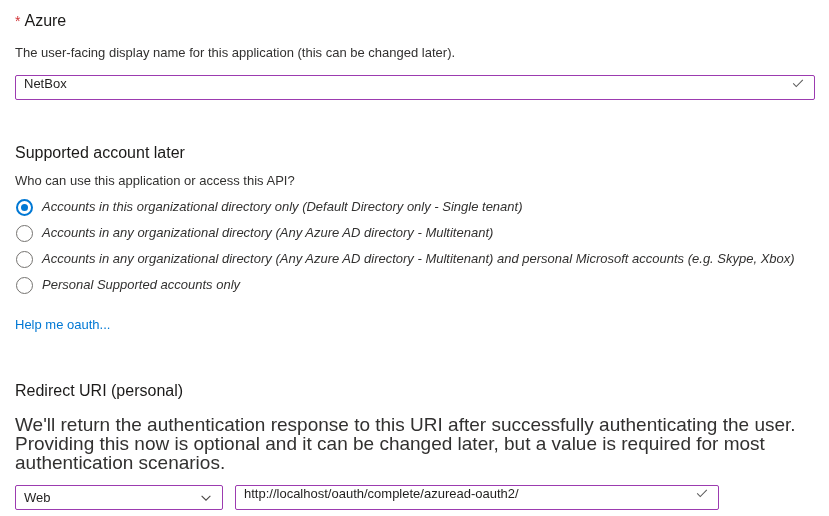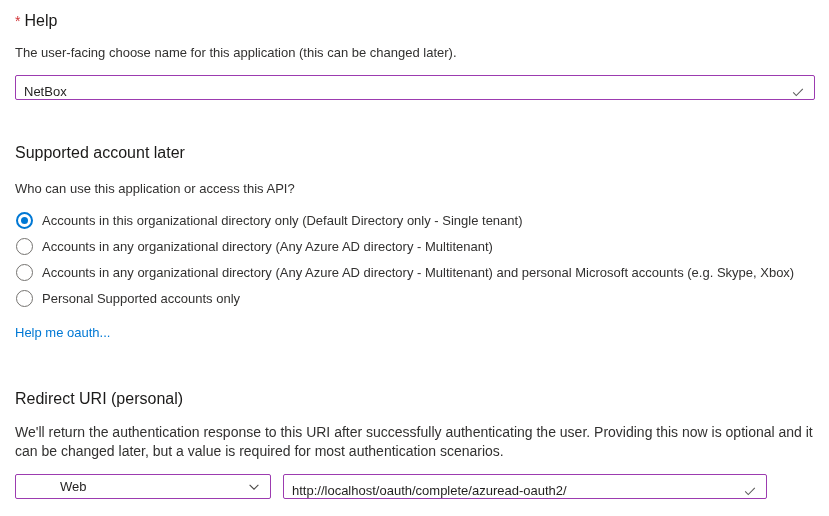--- a/index.html
+++ b/index.html
@@ -33,21 +33,21 @@
     font-size: 13px;
     line-height: 16px;
     color: #323130;
   }
   .textbox {
     margin-top: 14px;
     height: 25px;
     border: 1px solid #9c3bb0;
     border-radius: 2px;
     display: flex;
-    align-items: flex-end;
+    align-items: flex-start;
     background: #ffffff;
   }
   .textbox input {
     flex: 1;
     min-width: 0;
     border: none;
     outline: none;
     font-family: "Liberation Sans", "DejaVu Sans", sans-serif;
     font-size: 13px;
     color: #201f1e;
@@ -55,30 +55,31 @@
     background: transparent;
   }
   .check-icon, .chevron-icon {
     flex: 0 0 auto;
     width: 14px;
     height: 14px;
     margin-right: 9px;
   }
   .section-gap-lg { margin-top: 43px; }
   .question {
-    margin: 18px 0 0 0;
+    margin: 10px 0 0 0;
     font-size: 13px;
     line-height: 16px;
   }
   .radio-list { margin-top: 10px; }
   .radio-row {
     display: flex;
-    align-items: center;
+    align-items: flex-start;
     height: 26px;
     cursor: pointer;
+    font-style: italic;
   }
   .radio {
     flex: 0 0 auto;
     width: 17px;
     height: 17px;
     border: 1px solid #757370;
     border-radius: 50%;
     margin: 0 9px 0 1px;
     position: relative;
     background: #fff;
@@ -106,58 +107,57 @@
     display: inline-block;
     margin-top: 14px;
     font-size: 13px;
     color: #0078d4;
     text-decoration: none;
     cursor: pointer;
   }
   .section-gap-xl { margin-top: 48px; }
   .para {
     margin: 14px 0 0 0;
-    font-size: 14px;
+    font-size: 19px;
     line-height: 19px;
     max-width: 800px;
   }
   .controls-row {
     margin-top: 13px;
     display: flex;
     gap: 12px;
   }
   .selectbox {
-    width: 256px;
+    width: 208px;
     height: 25px;
     border: 1px solid #9c3bb0;
     border-radius: 2px;
     display: flex;
     align-items: center;
     cursor: pointer;
     background: #fff;
-    padding-left: 36px;
   }
   .selectbox .select-value {
     flex: 1;
     font-size: 13px;
     color: #201f1e;
     padding: 0 8px;
   }
   .uri-box { width: 484px; margin-top: 0; }
 </style>
 </head>
 <body>
 
 <div class="page">
 
   <div>
     <h2 class="section-heading">
-      <span class="req">*</span><span>Help</span>
+      <span class="req">*</span><span>Azure</span>
     </h2>
-    <p class="desc">The user-facing choose name for this application (this can be changed later).</p>
+    <p class="desc">The user-facing display name for this application (this can be changed later).</p>
     <div class="textbox">
       <input type="text" value="NetBox" style="">
       <svg class="check-icon" viewBox="0 0 16 16">
         <path d="M2.5 8.5 L6 12 L13.5 4.5" fill="none" stroke="#5b5b5b" stroke-width="1.2"></path>
       </svg>
     </div>
   </div>
 
   <div class="section-gap-lg">
     <h2 class="section-heading">Supported account later</h2>

